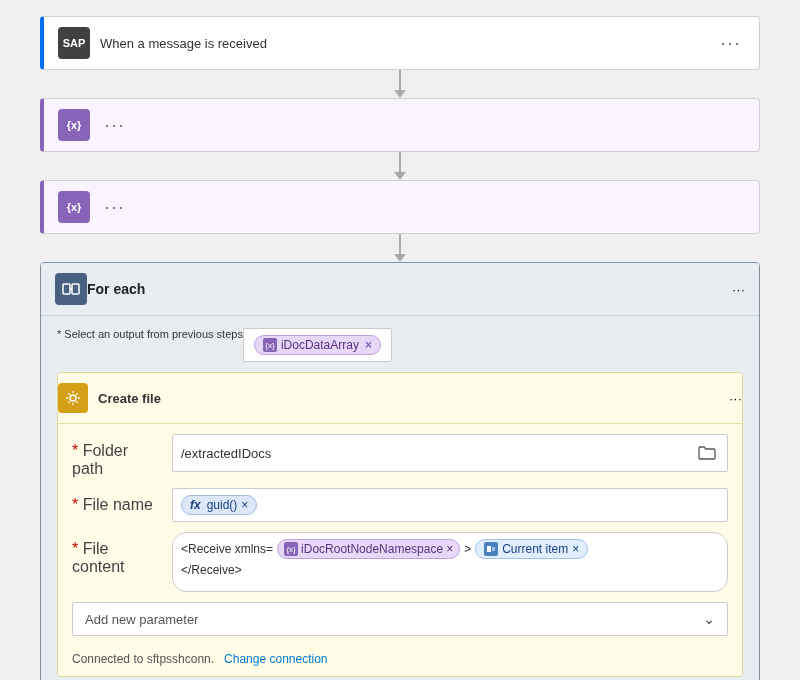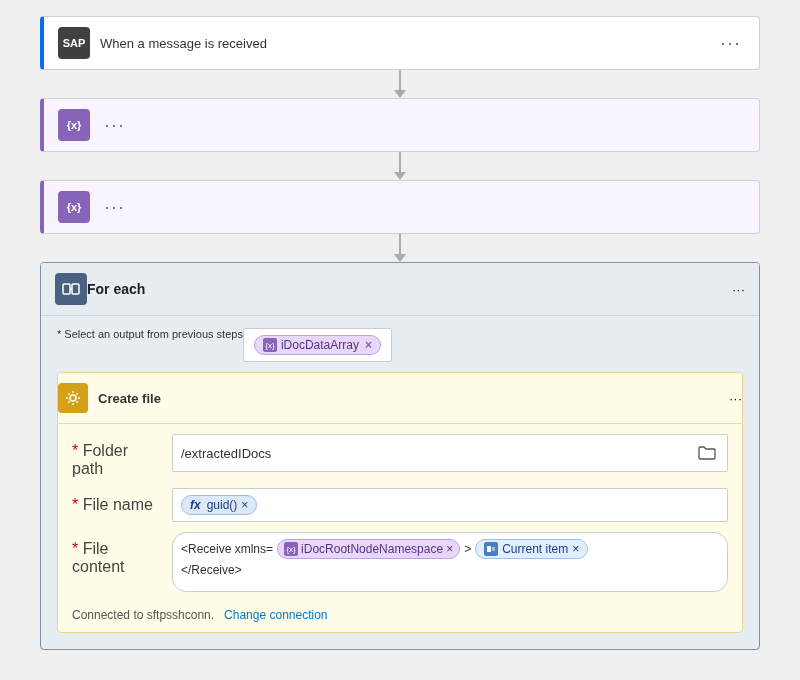--- a/index.html
+++ b/index.html
@@ -501,20 +501,24 @@
                   <span>Current item</span>
                   <span class="close-x">×</span>
                 </span>
               </div>
               <div class="content-line2">
                 <span>&lt;/Receive&gt;</span>
               </div>
             </div>
           </div>
 
+          <div class="add-param-row">
+            <span class="add-param-label">Add new parameter</span>
+            <span class="chevron-down">⌄</span>
+          </div>
 
           <div class="connection-row">
             <span>Connected to sftpsshconn.</span>
             &nbsp;
             <a class="change-link" href="#">Change connection</a>
           </div>
         </div>
       </div>
 
     </div>

